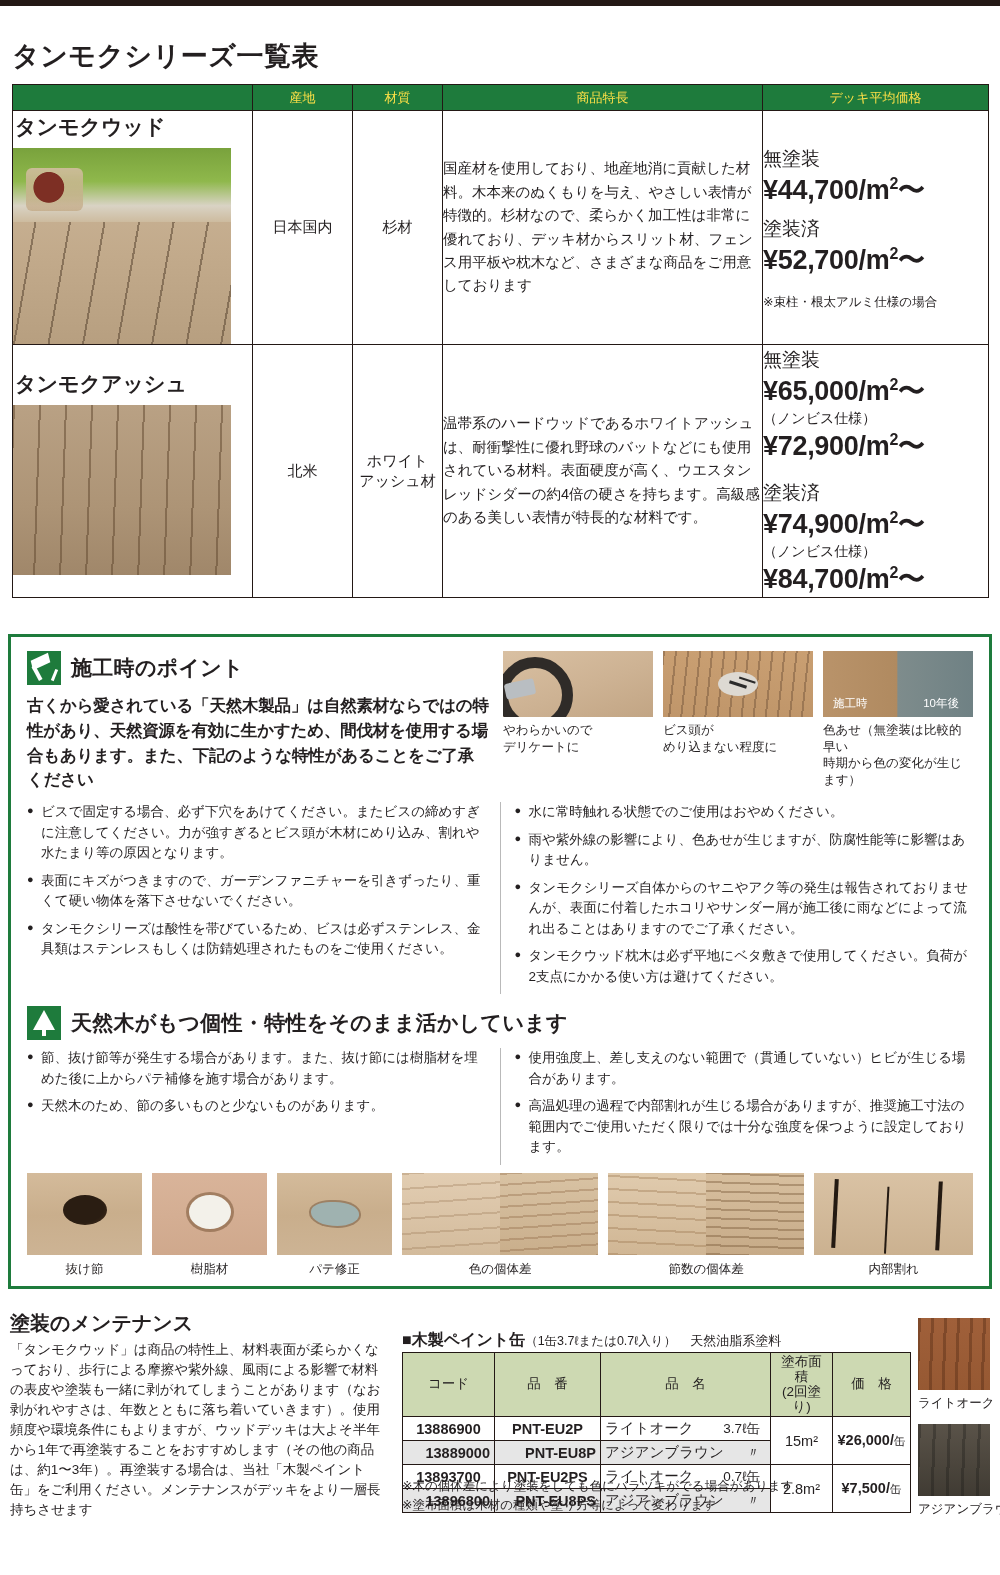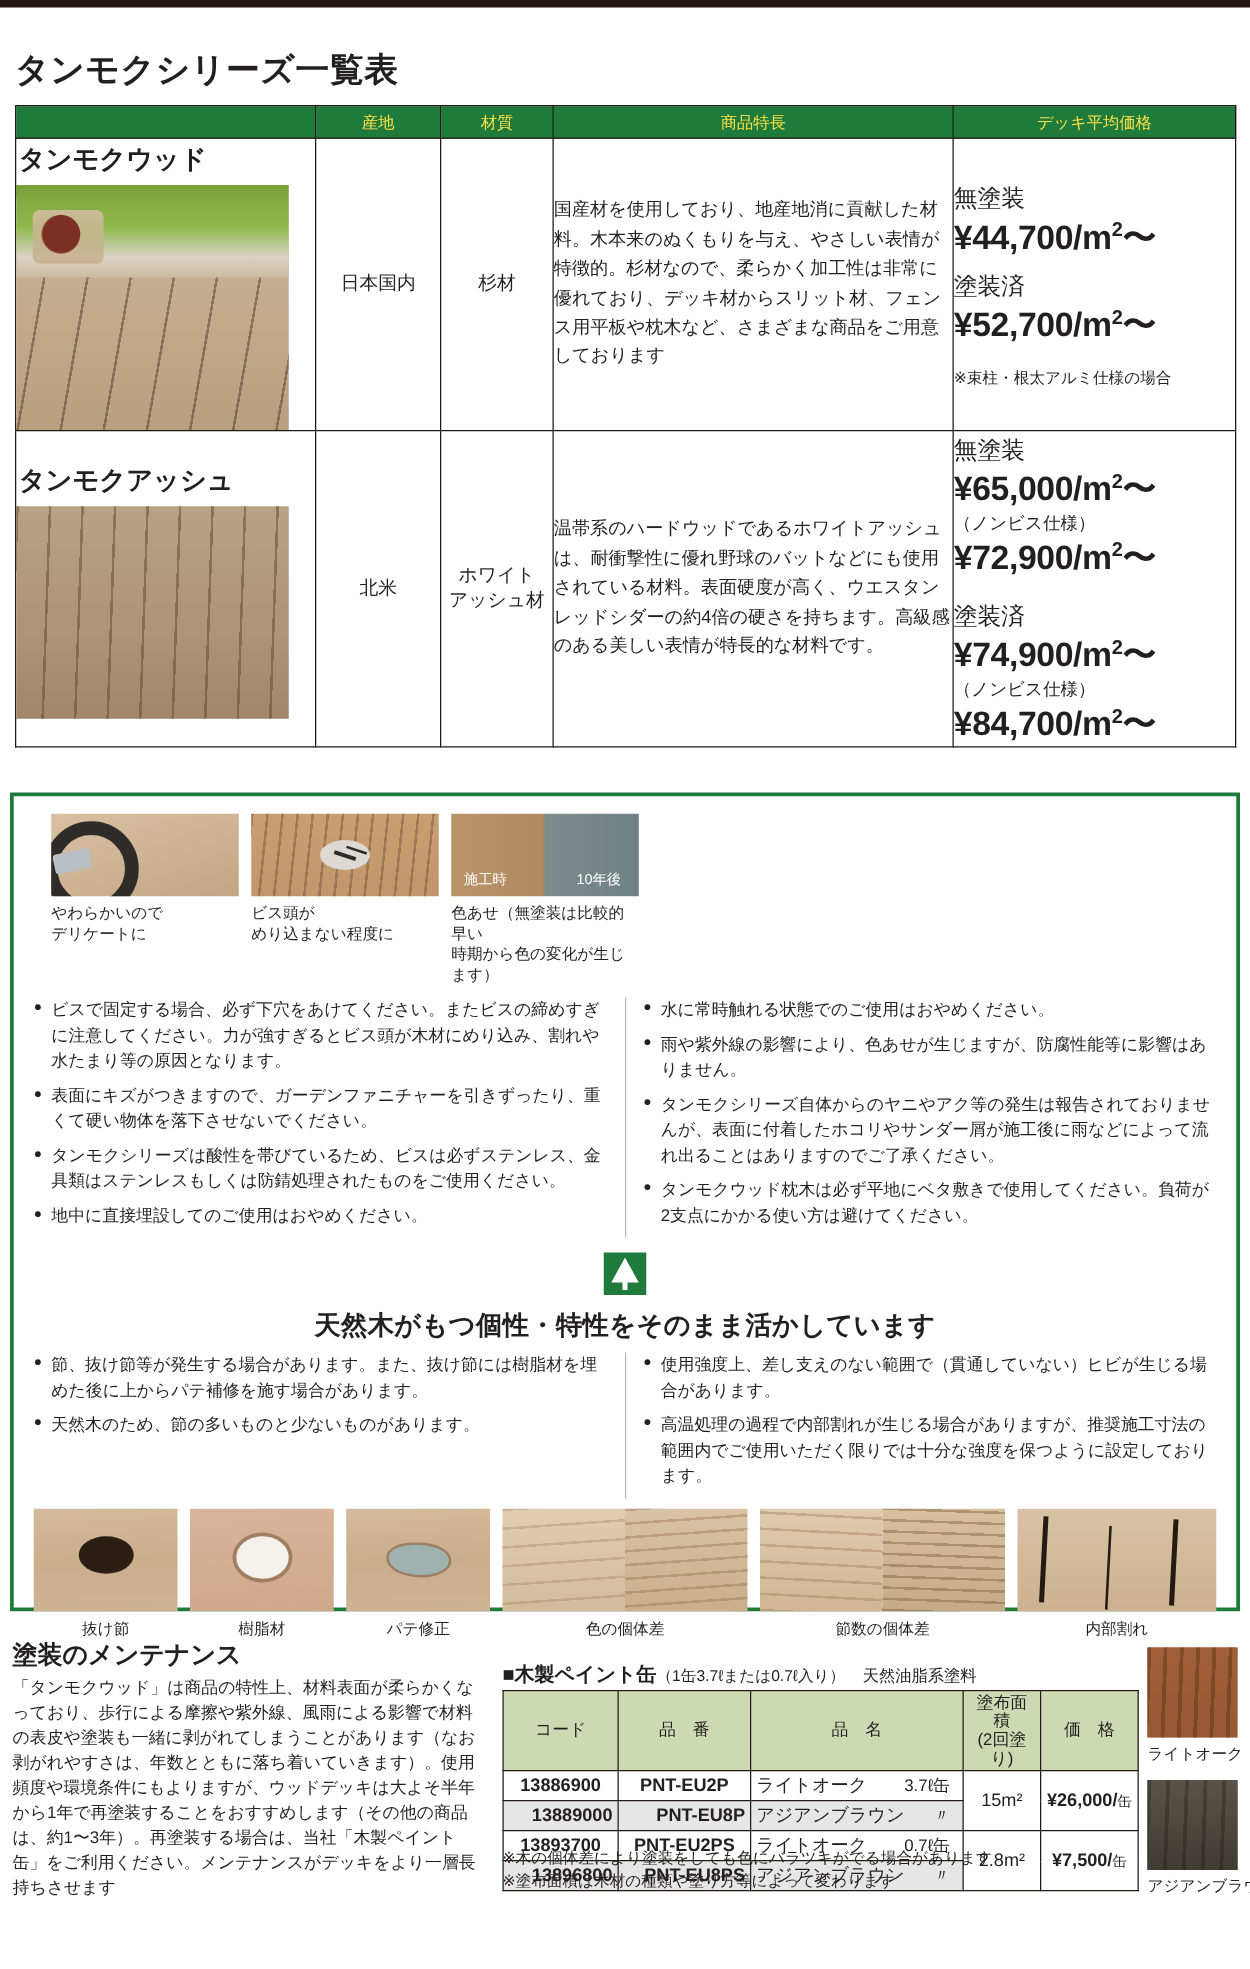--- a/index.html
+++ b/index.html
@@ -309,20 +309,29 @@
           <div class="price-sub">（ノンビス仕様）</div>
           <div class="price-big"><span>¥84,700/m</span><sup>2</sup><span>〜</span></div>
         </td>
       </tr>
     </tbody>
   </table>
 
   <div class="green-panel">
 
     <div style="display:flex; padding:14px 16px 0 16px;">
+      <div style="width:470px;">
+        <div class="sect-head">
+          <span class="sect-icon ico-hammer">
+              <i></i>
+            </span>
+          <span class="sect-title">施工時のポイント</span>
+        </div>
+        <div class="lead-text" style="margin-top:8px;">古くから愛されている「天然木製品」は自然素材ならではの特性があり、天然資源を有効に生かすため、間伐材を使用する場合もあります。また、下記のような特性があることをご了承ください</div>
+      </div>
 
       <div style="width:14px;"></div>
 
       <div class="thumb-row">
         <div class="thumb">
           <div class="img ph t1"></div>
           <div class="cap">
             <span>やわらかいので</span><br>
             <span>デリケートに</span>
           </div>
@@ -345,32 +354,31 @@
           </div>
         </div>
       </div>
     </div>
 
     <div style="display:flex; padding:10px 16px 0 16px;">
       <ul class="bullets" style="width:468px;">
         <li>ビスで固定する場合、必ず下穴をあけてください。またビスの締めすぎに注意してください。力が強すぎるとビス頭が木材にめり込み、割れや水たまり等の原因となります。</li>
         <li>表面にキズがつきますので、ガーデンファニチャーを引きずったり、重くて硬い物体を落下させないでください。</li>
         <li>タンモクシリーズは酸性を帯びているため、ビスは必ずステンレス、金具類はステンレスもしくは防錆処理されたものをご使用ください。</li>
-        <li>地中に直接埋設してのご使用はおやめください。</li>
       </ul>
       <div class="divider-v" style="margin:0 14px;"></div>
       <ul class="bullets" style="width:468px;">
         <li>水に常時触れる状態でのご使用はおやめください。</li>
         <li>雨や紫外線の影響により、色あせが生じますが、防腐性能等に影響はありません。</li>
         <li>タンモクシリーズ自体からのヤニやアク等の発生は報告されておりませんが、表面に付着したホコリやサンダー屑が施工後に雨などによって流れ出ることはありますのでご了承ください。</li>
         <li>タンモクウッド枕木は必ず平地にベタ敷きで使用してください。負荷が2支点にかかる使い方は避けてください。</li>
       </ul>
     </div>
 
-    <div class="sect-head" style="padding:12px 16px 0 16px;flex-direction:column;">
+    <div class="sect-head" style="padding:12px 16px 0 16px;">
       <span class="sect-icon ico-tree"></span>
       <span class="sect-title">天然木がもつ個性・特性をそのまま活かしています</span>
     </div>
 
     <div style="display:flex; padding:8px 16px 0 16px;">
       <ul class="bullets" style="width:468px;">
         <li>節、抜け節等が発生する場合があります。また、抜け節には樹脂材を埋めた後に上からパテ補修を施す場合があります。</li>
         <li>天然木のため、節の多いものと少ないものがあります。</li>
       </ul>
       <div class="divider-v" style="margin:0 14px;"></div>

